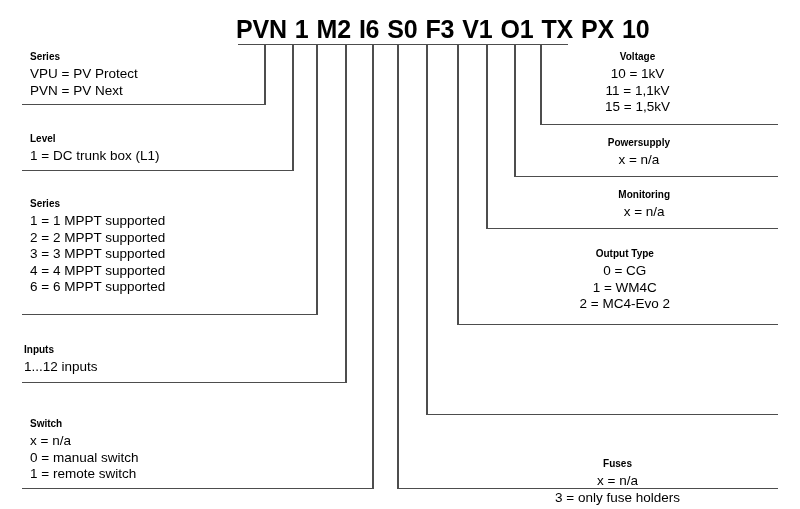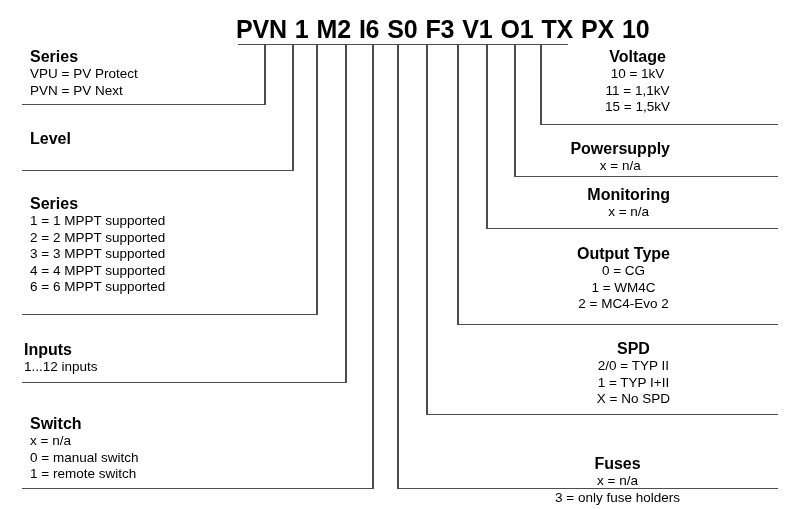--- a/index.html
+++ b/index.html
@@ -34,21 +34,21 @@
 
   
   .block{
     position:absolute;
     z-index:3;
     font-size:13.5px;
     line-height:16.6px;
   }
   .block .title{
     font-weight:bold;
-    font-size:16px;
+    font-size:10px;
     line-height:17px;
     margin-bottom:1px;
     display:block;
   }
   .block .entry{display:block;white-space:nowrap;}
   .left-block{text-align:left;}
   .right-block{text-align:center;}
 </style>
 </head>
 <body>
@@ -121,20 +121,21 @@
   </div>
 
   <div class="block left-block" style="left:30px;top:48px;">
     <span class="title">Series</span>
     <span class="entry">VPU = PV Protect</span>
     <span class="entry">PVN = PV Next</span>
   </div>
 
   <div class="block left-block" style="left:30px;top:130px;">
     <span class="title">Level</span>
+    <span class="entry">1 = DC trunk box (L1)</span>
   </div>
 
   <div class="block left-block" style="left:30px;top:195px;">
     <span class="title">Series</span>
     <span class="entry">1 = 1 MPPT supported</span>
     <span class="entry">2 = 2 MPPT supported</span>
     <span class="entry">3 = 3 MPPT supported</span>
     <span class="entry">4 = 4 MPPT supported</span>
     <span class="entry">6 = 6 MPPT supported</span>
   </div>
@@ -151,43 +152,37 @@
     <span class="entry">1 = remote switch</span>
   </div>
 
   <div class="block right-block" style="right:22px;top:48px;">
     <span class="title">Voltage</span>
     <span class="entry">10 = 1kV</span>
     <span class="entry">11 = 1,1kV</span>
     <span class="entry">15 = 1,5kV</span>
   </div>
 
-  <div class="block right-block" style="right:22px;top:140px;">
+  <div class="block right-block" style="right:22px;top:134px;">
     <span class="title">Powersupply</span>
     <span class="entry">x = n/a</span>
   </div>
 
   <div class="block right-block" style="right:22px;top:186px;">
     <span class="title">Monitoring</span>
     <span class="entry">x = n/a</span>
   </div>
 
   <div class="block right-block" style="right:22px;top:245px;">
     <span class="title">Output Type</span>
     <span class="entry">0 = CG</span>
     <span class="entry">1 = WM4C</span>
     <span class="entry">2 = MC4-Evo 2</span>
   </div>
 
-  <div class="block right-block" style="right:22px;top:340px;">
-    <span class="title">SPD</span>
-    <span class="entry">2/0 = TYP II</span>
-    <span class="entry">1 = TYP I+II</span>
-    <span class="entry">X = No SPD</span>
-  </div>
 
   <div class="block right-block" style="right:12px;top:428px;margin-top:27px;">
     <span class="title">Fuses</span>
     <span class="entry">x = n/a</span>
     <span class="entry">3 = only fuse holders</span>
   </div>
 
 </div>
 
 </body></html>

